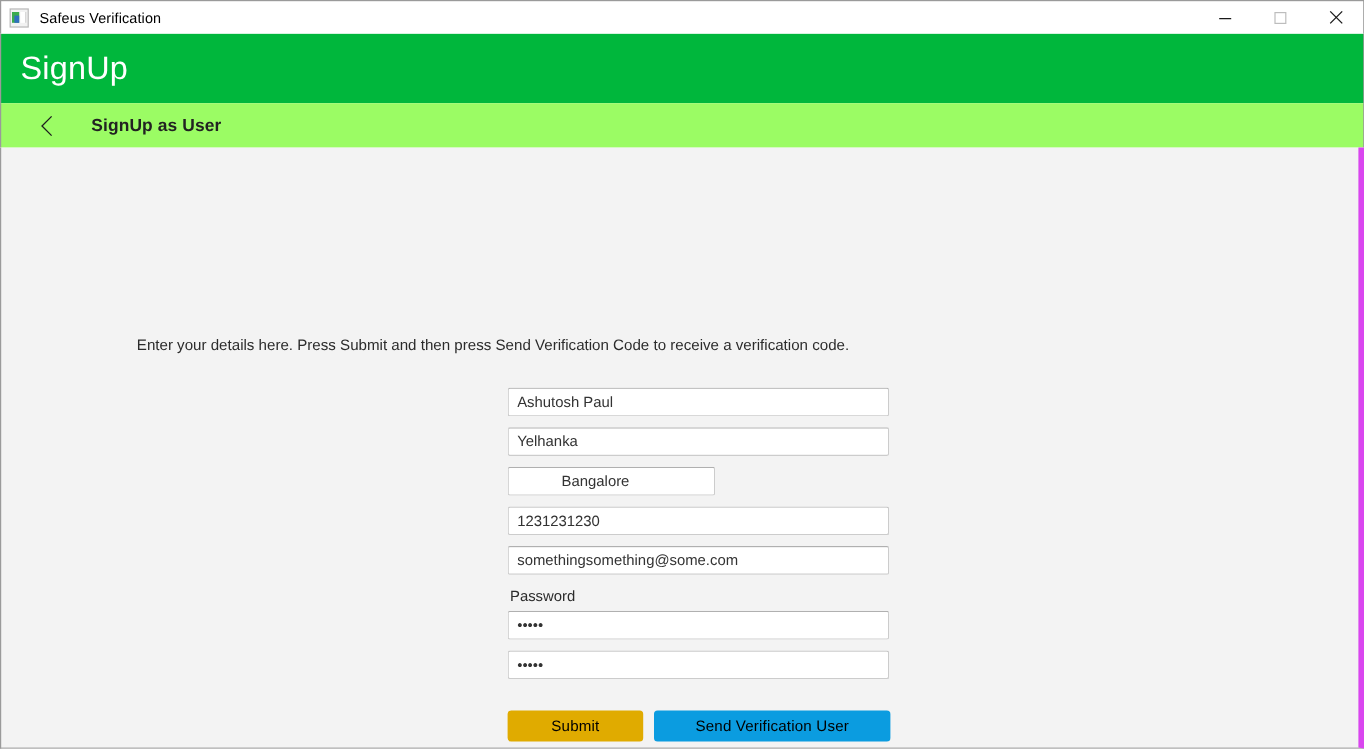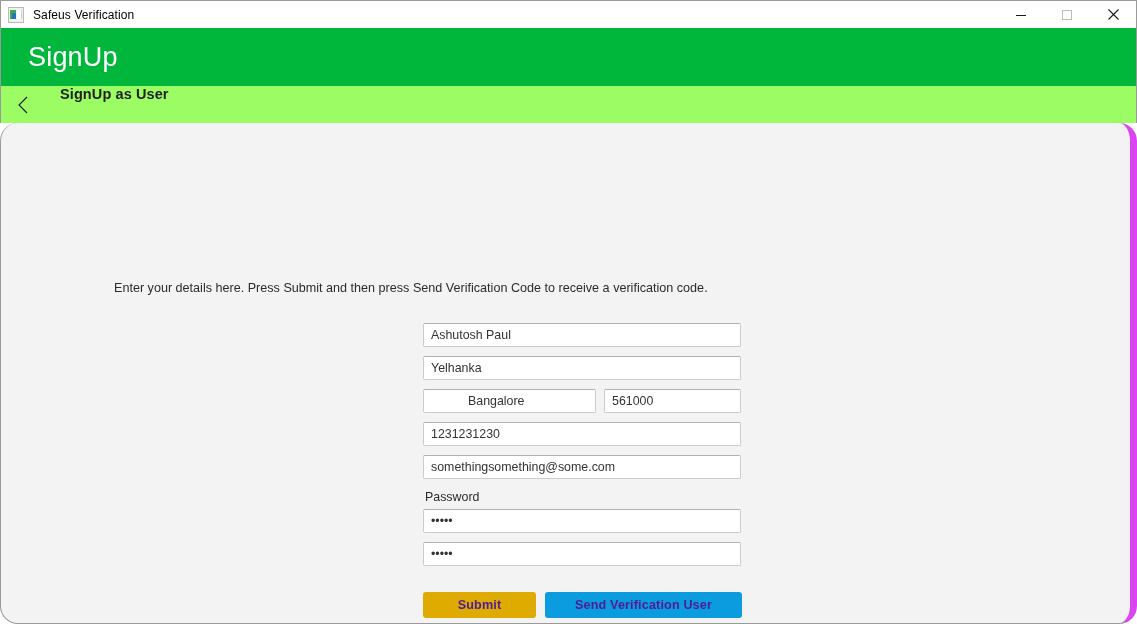--- a/index.html
+++ b/index.html
@@ -87,31 +87,32 @@
     padding-left: 16px;
     border-left: 1px solid #9a9a9a;
     border-right: 1px solid #9a9a9a;
   }
   .header-band .brand {
     color: #ffffff;
     font-size: 27px;
     font-weight: 400;
     letter-spacing: 0.2px;
     line-height: 1;
-    margin-left: 11px;
   }
 
   
   .subheader {
     height: 37px;
     min-height: 37px;
     background: #9bfc64;
     display: flex;
+    align-items: center;
     border-left: 1px solid #9a9a9a;
     border-right: 1px solid #9a9a9a;
+    padding-left: 16px;
   }
   .back-btn {
     width: 44px;
     height: 37px;
     display: flex;
     align-items: center;
     justify-content: center;
     cursor: pointer;
   }
   .back-btn svg { display: block; }
@@ -121,25 +122,24 @@
     color: #222222;
     letter-spacing: 0.1px;
     margin-left: 15px;
   }
 
   
   .body-area {
     flex: 1;
     background: #f3f3f3;
     border-left: 1px solid #9a9a9a;
-    border-right: 7px solid #d946ef;
+    border-right: 5px solid #d946ef;
     border-bottom: 1px solid #9a9a9a;
     position: relative;
     overflow: hidden;
-    border-radius: 18px;
   }
 
   .instructions {
     position: absolute;
     left: 113px;
     top: 158px;
     font-size: 12.6px;
     color: #2b2b2b;
     white-space: nowrap;
   }
@@ -180,24 +180,24 @@
     line-height: 1.1;
   }
 
   .btn-row {
     display: flex;
     margin-top: 26px;
   }
   .btn {
     border: none;
     border-radius: 3px;
-    color: #4c1d95;
+    color: #000000;
     font-family: "Liberation Sans", sans-serif;
     font-size: 12.6px;
-    font-weight: bold;
+    font-weight: normal;
     letter-spacing: 0.15px;
     cursor: pointer;
     height: 26px;
     line-height: 26px;
     padding: 0;
     text-align: center;
   }
   .btn-submit {
     background: #e0ab00;
     width: 113px;
@@ -263,21 +263,20 @@
     <div class="form">
 
       <input class="txt" type="text" value="Ashutosh Paul" style="">
       <div class="row-gap"></div>
 
       <input class="txt" type="text" value="Yelhanka" style="">
       <div class="row-gap"></div>
 
       <div class="split-row">
         <input class="txt half-left" type="text" value="Bangalore" style="">
-        <input class="txt half-right" type="text" value="561000" style="">
       </div>
       <div class="row-gap"></div>
 
       <input class="txt" type="text" value="1231231230" style="">
       <div class="row-gap"></div>
 
       <input class="txt" type="text" value="somethingsomething@some.com" style="">
       <div class="row-gap" style="height:12px"></div>
 
       <div class="pw-label">Password</div>

